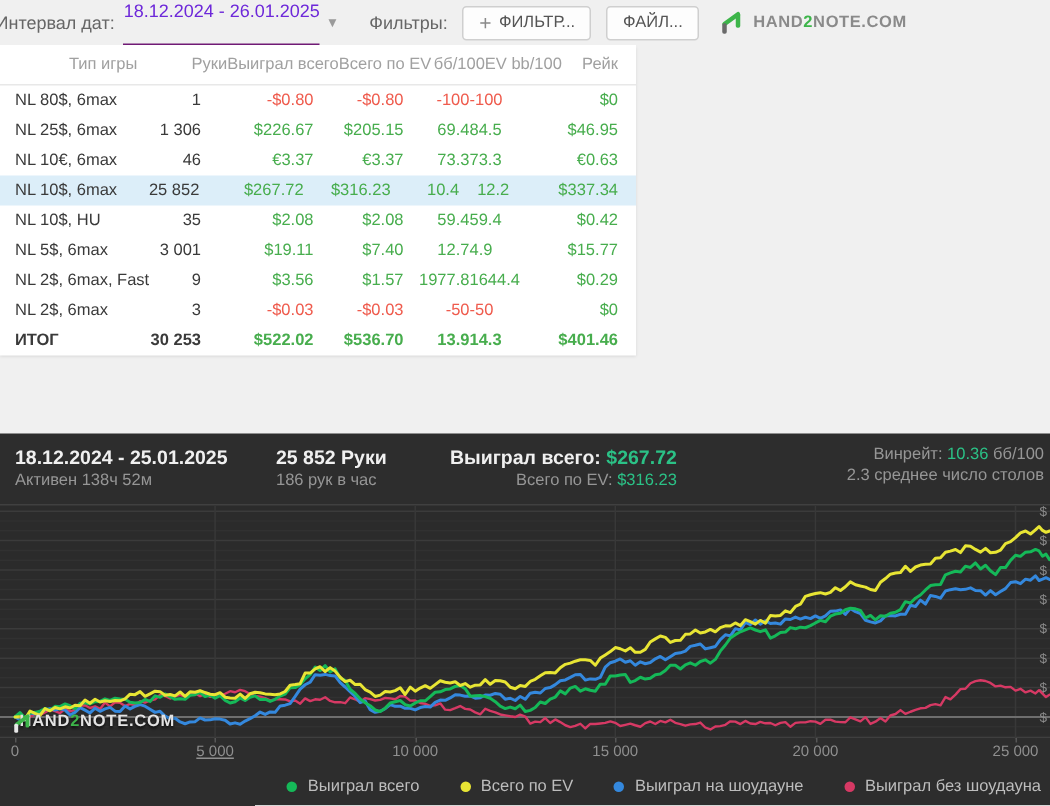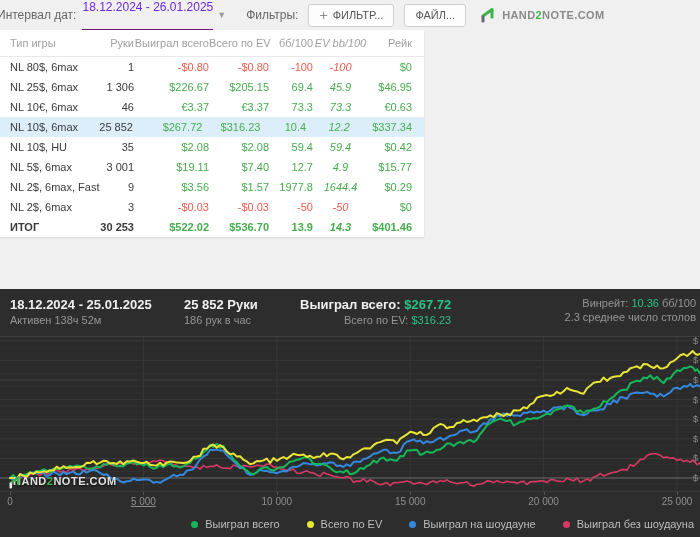--- a/index.html
+++ b/index.html
@@ -21,31 +21,31 @@
           font-family:inherit;}
   .tb-btn .plus{color:#8a8a8a;font-size:14px;margin-right:5px;line-height:1;}
   .brand{display:flex;align-items:center;margin-left:14px;cursor:pointer;}
   .brand-text{font-size:11px;font-weight:bold;color:#8a8a8a;letter-spacing:.4px;margin-left:6px;}
   .green-digit{color:#3db54a;}
 
   
   .stats-table{position:absolute;top:30px;left:0;width:424px;background:#fff;
                box-shadow:0 1px 2px rgba(0,0,0,.10);font-size:11px;}
   .thead{display:flex;height:27px;line-height:27px;color:#a0a0a0;
-         border-bottom:1px solid #e8e8e8;}
+         border-bottom:1px solid #e8e8e8;padding-left:36px;}
   .trow{display:flex;height:20px;line-height:20px;color:#3a3a3a;}
   .trow.selected{background:#dceef9;gap:12px;}
   .trow.total{font-weight:bold;}
   .tcell,.hcell{white-space:nowrap;overflow:visible;}
   .c0{width:78px;padding-left:10px;text-align:left;}
   .c1{width:56px;text-align:right;}
   .c2{width:75px;text-align:right;}
   .c3{width:60px;text-align:right;}
   .c4{width:44px;text-align:right;}
-  .c5{width:55px;text-align:center;font-style:italic;}
+  .c5{width:55px;text-align:left;}
   .c6{width:56px;text-align:right;padding-right:12px;}
   .pos{color:#47ad4d;}
   .neg{color:#ef5b4d;}
 
   
   .panel{position:absolute;top:289px;left:0;width:700px;height:248px;background:#2d2d2d;}
   .panel-header{position:absolute;top:0;left:0;width:700px;height:47px;
                 display:flex;align-items:flex-start;padding:7px 10px 0 10px;}
   .ph-main{font-size:13px;font-weight:bold;color:#f0f0f0;line-height:17px;white-space:nowrap;}
   .ph-sub{font-size:11px;color:#969696;line-height:14px;white-space:nowrap;}
@@ -117,21 +117,21 @@
           <div class="tcell c4 neg">-100</div>
           <div class="tcell c5 neg">-100</div>
           <div class="tcell c6 pos">$0</div>
         </div>
         <div class="trow">
           <div class="tcell c0">NL 25$, 6max</div>
           <div class="tcell c1">1 306</div>
           <div class="tcell c2 pos">$226.67</div>
           <div class="tcell c3 pos">$205.15</div>
           <div class="tcell c4 pos">69.4</div>
-          <div class="tcell c5 pos">45.9</div>
+          <div class="tcell c5 pos">84.5</div>
           <div class="tcell c6 pos">$46.95</div>
         </div>
         <div class="trow">
           <div class="tcell c0">NL 10€, 6max</div>
           <div class="tcell c1">46</div>
           <div class="tcell c2 pos">€3.37</div>
           <div class="tcell c3 pos">€3.37</div>
           <div class="tcell c4 pos">73.3</div>
           <div class="tcell c5 pos">73.3</div>
           <div class="tcell c6 pos">€0.63</div>

